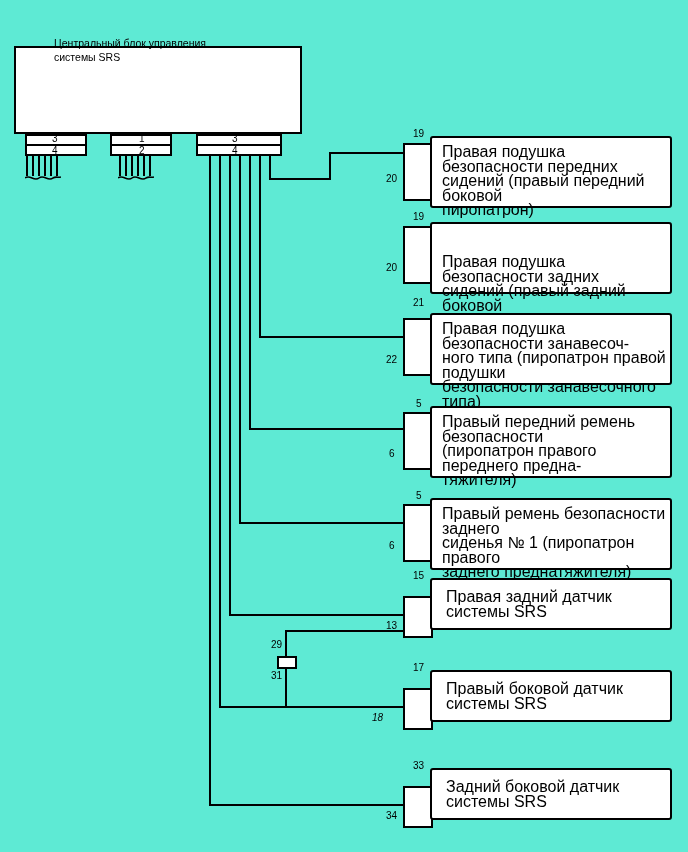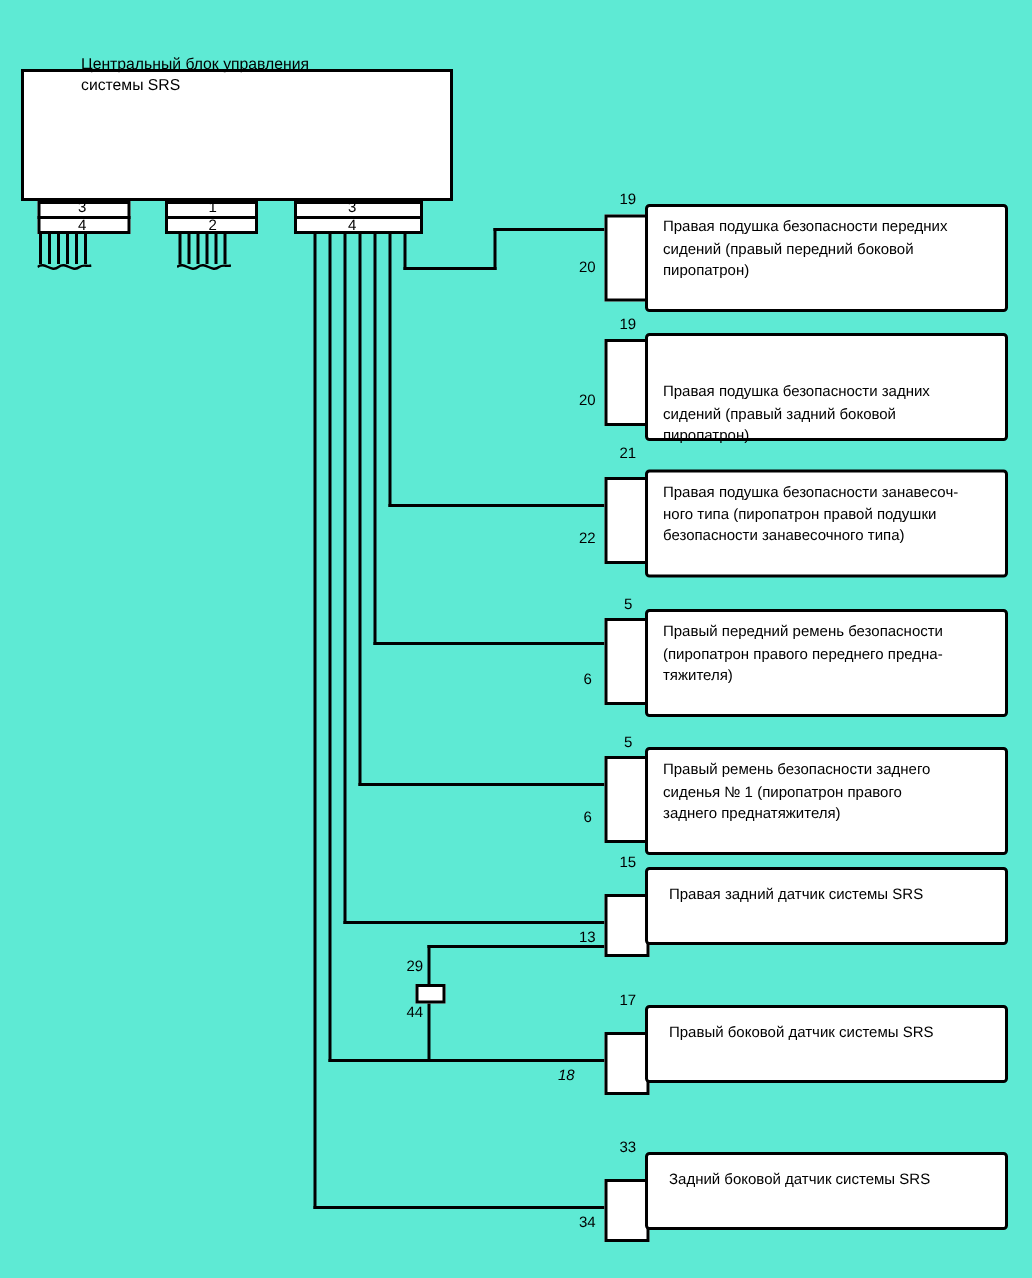--- a/index.html
+++ b/index.html
@@ -59,21 +59,21 @@
 
   .unit {
     position: absolute;
     box-sizing: border-box;
     border: 2px solid #000000;
     background: #ffffff;
     border-radius: 3px;
   }
   .unit-text {
     position: absolute;
-    font-size: 10px;
+    font-size: 16px;
     line-height: 14.5px;
     white-space: pre-line;
   }
   .plug {
     position: absolute;
     box-sizing: border-box;
     border: 2px solid #000000;
     background: #ffffff;
   }
   .pin {
@@ -144,21 +144,21 @@
 
   <div class="wire wire-h" style="left:229px; top:614px; width:174px;"></div>
 
   <div class="wire wire-h" style="left:219px; top:706px; width:184px;"></div>
 
   <div class="wire wire-h" style="left:285px; top:630px; width:118px;"></div>
   <div class="wire wire-v" style="left:285px; top:630px; height:28px;"></div>
   <div class="wire wire-v" style="left:285px; top:668px; height:38px;"></div>
   <div class="splice" style="left:277px; top:656px; width:20px; height:13px;"></div>
   <div class="pin" style="left:271px; top:639px;">29</div>
-  <div class="pin" style="left:271px; top:670px;">44</div>
+  <div class="pin" style="left:271px; top:670px;">31</div>
 
   <div class="wire wire-h" style="left:209px; top:804px; width:194px;"></div>
 
   <div class="plug" style="left:403px; top:143px; width:30px; height:58px;"></div>
   <div class="unit" style="left:430px; top:136px; width:242px; height:72px;"></div>
   <div class="unit-text" style="left:442px; top:145px; width:226px;">Правая подушка безопасности передних
 сидений (правый передний боковой
 пиропатрон)</div>
   <div class="pin" style="left:413px; top:128px;">19</div>
   <div class="pin" style="left:386px; top:173px;">20</div>

